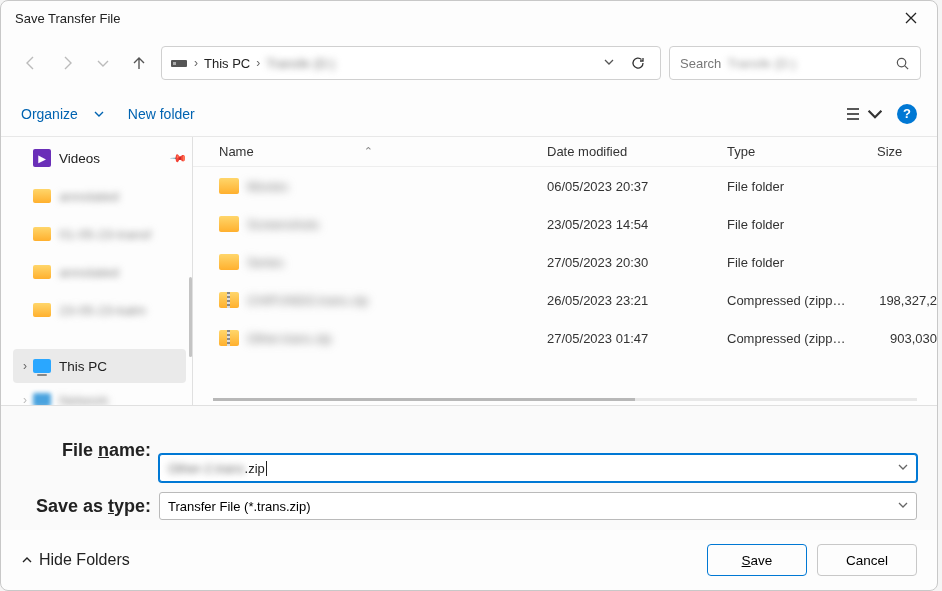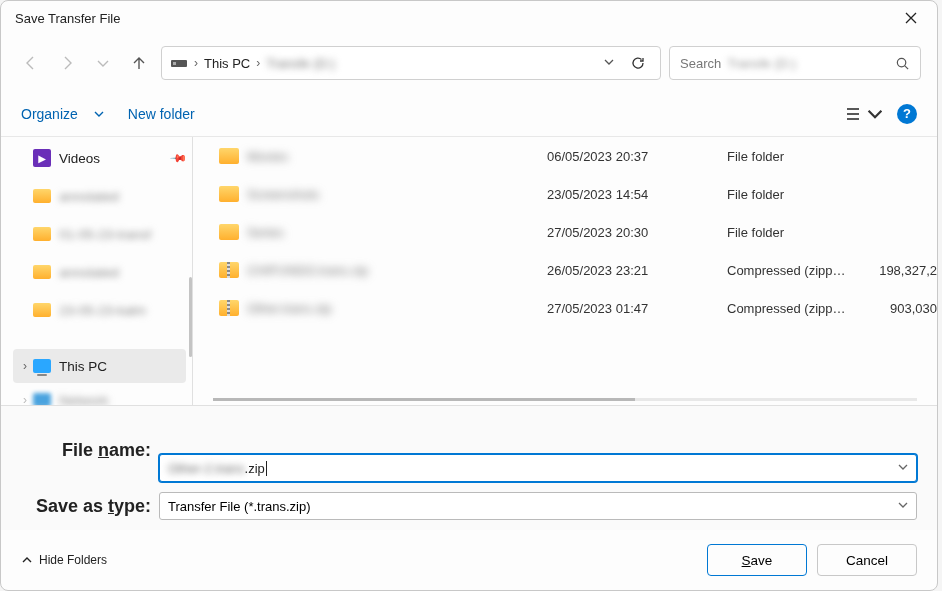--- a/index.html
+++ b/index.html
@@ -69,21 +69,21 @@
   .formrow { display: flex; align-items: center; margin-bottom: 10px; gap: 8px; }
   .formrow label { width: 130px; text-align: right; font-size: 18px; color:#222;font-weight:bold;}
   .formrow label .ul { text-decoration: underline; }
   .combo { flex: 1; height: 28px; border: 1px solid #bababa; border-radius: 3px; display: flex; align-items: center; padding: 0 8px; font-size: 13px; background:#fff; position:relative;}
   .combo.focus { border-color:#0078d4; box-shadow: 0 0 0 1px #0078d4; margin-top: 36px;}
   .combo .blurval { color:#666; filter: blur(3.5px); white-space:nowrap;}
   .combo .clearval { color:#222;}
   .combo .dd { position:absolute; right:8px; color:#666; font-size:11px;}
 
   .footer { height: 60px; display: flex; align-items: center; padding: 0 20px; gap: 10px; }
-  .hidefolders { display:flex;align-items:center;gap:6px;font-size:12px;color:#222;}
+  .hidefolders { display:flex;align-items:center;gap:6px;font-size:16px;color:#222;}
   .footer .spacer { flex: 1; }
   .btn { min-width: 100px; height: 32px; border-radius: 4px; font-size: 13.5px; display:flex;align-items:center;justify-content:center; background:#fdfdfd; border:1px solid #c8c8c8;}
   .btn.primary { border-color:#0078d4; }
   .btn .ul { text-decoration: underline; }
 </style>
 </head>
 <body>
 
 <div class="window">
 
@@ -205,20 +205,29 @@
       </div>
       <div class="side-item tight" style="position:relative;">
         <span class="exp" style="color:#bbb;">›</span>
         <span class="pc" style="background:#4aa3df;filter:blur(2px);"></span>
         <span class="blur">Network</span>
       </div>
       <div class="side-scrolltrack"></div>
     </div>
 
     <div class="filepane">
+      <div class="headerrow">
+        <div class="col-name">
+            <span>Name</span>
+            <span class="sortcaret">⌃</span>
+          </div>
+        <div class="col-date">Date modified</div>
+        <div class="col-type">Type</div>
+        <div class="col-size">Size</div>
+      </div>
       <div id="filerows">
           <div class="filerow">
             <div class="nm">
               <span class="fldr"></span>
               <span class="blur">Movies</span>
             </div>
             <div class="dt">06/05/2023 20:37</div>
             <div class="tp">File folder</div>
             <div class="sz"></div>
           </div>

